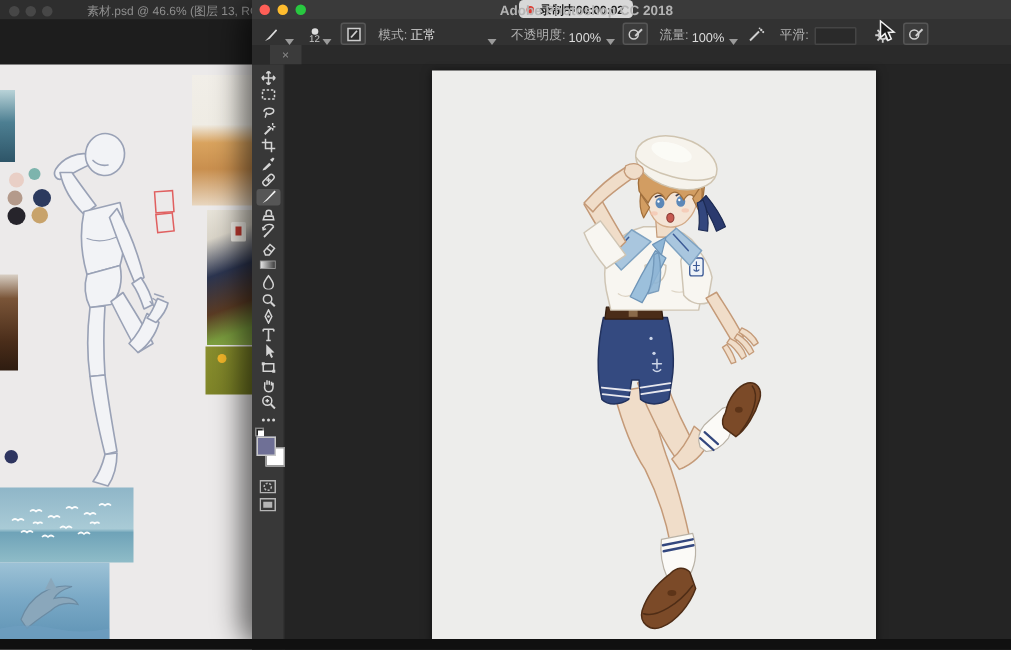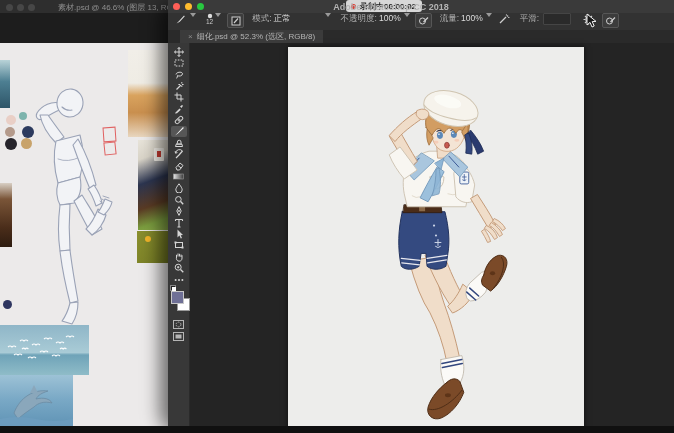--- a/index.html
+++ b/index.html
@@ -32,21 +32,21 @@
   .light{top:3px;width:7px;height:7px;border-radius:50%;}
   .light.red{left:5px;background:#ff5f57;}
   .light.yellow{left:17px;background:#febc2e;}
   .light.green{left:29px;background:#28c840;}
   .rec-badge{left:178px;top:0px;height:12px;padding:0 6px 0 14px;background:#d8d8d8;border-radius:3px;
              font-size:8px;line-height:13px;color:#1c1c1c;font-weight:bold;}
   .rec-dot{position:absolute;left:5px;top:3.5px;width:5px;height:5px;border-radius:50%;background:#e0382e;}
   .win-title{left:0;right:60px;top:2px;text-align:center;font-size:9px;font-weight:bold;color:#b4b4b4;}
   
   .optionsbar{left:0;top:13px;width:506px;height:17px;background:#323232;border-bottom:1px solid #262626;
-              display:flex;align-items:flex-start;color:#b9b9b9;font-size:8.5px;}
+              display:flex;align-items:flex-end;color:#b9b9b9;font-size:8.5px;}
   .optionsbar .lbl{color:#b0b0b0;margin:0 2px 0 8px;white-space:nowrap;}
   .optionsbar .val{color:#dcdcdc;margin-right:1px;white-space:nowrap;}
   .chev{width:0;height:0;border-left:3px solid transparent;border-right:3px solid transparent;border-top:4px solid #9a9a9a;margin:0 2px;}
   .obtn{display:flex;align-items:center;justify-content:center;width:15px;height:13px;border-radius:2px;}
   .obtn.boxed{border:1px solid #565656;background:#3c3c3c;}
   .preset{display:flex;flex-direction:column;align-items:center;line-height:1;margin-left:8px;}
   .preset .num{font-size:6.5px;color:#c8c8c8;}
   .valbox{width:26px;height:10px;background:#2a2a2a;border:1px solid #454545;border-radius:1px;margin-left:2px;}
   .modefield{min-width:48px;}
   
@@ -234,21 +234,20 @@
       <svg width="11" height="11" viewBox="0 0 11 11">
           <circle cx="4.5" cy="6" r="3" fill="none" stroke="#cfcfcf"></circle>
           <path d="M5.5 7 L10 2.5" stroke="#cfcfcf" stroke-width="1.3"></path>
         </svg>
     </span>
   </div>
 
   <div class="abs tabbar">
     <div class="abs tab">
       <span class="close">×</span>
-      <span>细化.psd @ 52.3% (选区, RGB/8)</span>
     </div>
   </div>
 
   <div class="abs toolbar">
     <span class="tool">
         <svg width="10" height="10" viewBox="0 0 10 10" stroke="#d5d5d5" fill="none">
           <path d="M5 0.5 V9.5 M0.5 5 H9.5 M5 0.5 L3.6 2 M5 0.5 L6.4 2 M5 9.5 L3.6 8 M5 9.5 L6.4 8 M0.5 5 L2 3.6 M0.5 5 L2 6.4 M9.5 5 L8 3.6 M9.5 5 L8 6.4"></path>
         </svg>
       </span>
     <span class="tool">

